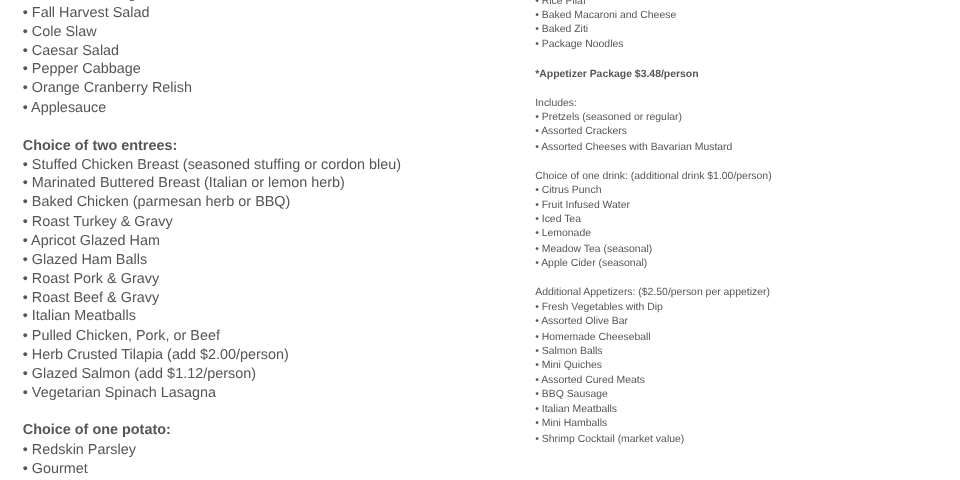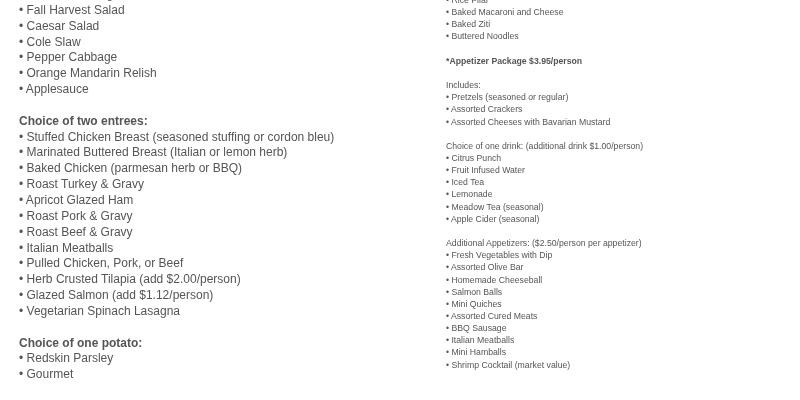--- a/index.html
+++ b/index.html
@@ -37,34 +37,35 @@
     .gap-left { height: 15.85px; }
     .gap-right { height: 12.15px; }
   </style>
 </head>
 <body>
 
 <div class="col-left">
   <div>
     <div class="item">• Mandarin Orange Salad</div>
     <div class="item">• Fall Harvest Salad</div>
+    <div class="item">• Cole Slaw</div>
     <div class="item">• Caesar Salad</div>
-    <div class="item">• Cole Slaw</div>
     <div class="item">• Pepper Cabbage</div>
-    <div class="item">• Orange Mandarin Relish</div>
+    <div class="item">• Orange Cranberry Relish</div>
     <div class="item">• Applesauce</div>
   </div>
   <div class="gap-left"></div>
   <div class="heading">Choice of two entrees:</div>
   <div>
     <div class="item">• Stuffed Chicken Breast (seasoned stuffing or cordon bleu)</div>
     <div class="item">• Marinated Buttered Breast (Italian or lemon herb)</div>
     <div class="item">• Baked Chicken (parmesan herb or BBQ)</div>
     <div class="item">• Roast Turkey &amp; Gravy</div>
     <div class="item">• Apricot Glazed Ham</div>
+    <div class="item">• Glazed Ham Balls</div>
     <div class="item">• Roast Pork &amp; Gravy</div>
     <div class="item">• Roast Beef &amp; Gravy</div>
     <div class="item">• Italian Meatballs</div>
     <div class="item">• Pulled Chicken, Pork, or Beef</div>
     <div class="item">• Herb Crusted Tilapia (add $2.00/person)</div>
     <div class="item">• Glazed Salmon (add $1.12/person)</div>
     <div class="item">• Vegetarian Spinach Lasagna</div>
   </div>
   <div class="gap-left"></div>
   <div class="heading">Choice of one potato:</div>
@@ -72,24 +73,24 @@
     <div class="item">• Redskin Parsley</div>
     <div class="item">• Gourmet</div>
   </div>
 </div>
 
 <div class="col-right">
   <div>
     <div class="item">• Rice Pilaf</div>
     <div class="item">• Baked Macaroni and Cheese</div>
     <div class="item">• Baked Ziti</div>
-    <div class="item">• Buttered Noodles</div>
+    <div class="item">• Package Noodles</div>
   </div>
   <div class="gap-right"></div>
-  <div class="heading">*Appetizer Package $3.95/person</div>
+  <div class="heading">*Appetizer Package $3.48/person</div>
   <div class="gap-right"></div>
   <div class="italic">Includes:</div>
   <div>
     <div class="item">• Pretzels (seasoned or regular)</div>
     <div class="item">• Assorted Crackers</div>
     <div class="item">• Assorted Cheeses with Bavarian Mustard</div>
   </div>
   <div class="gap-right"></div>
   <div class="italic">Choice of one drink: (additional drink $1.00/person)</div>
   <div>

